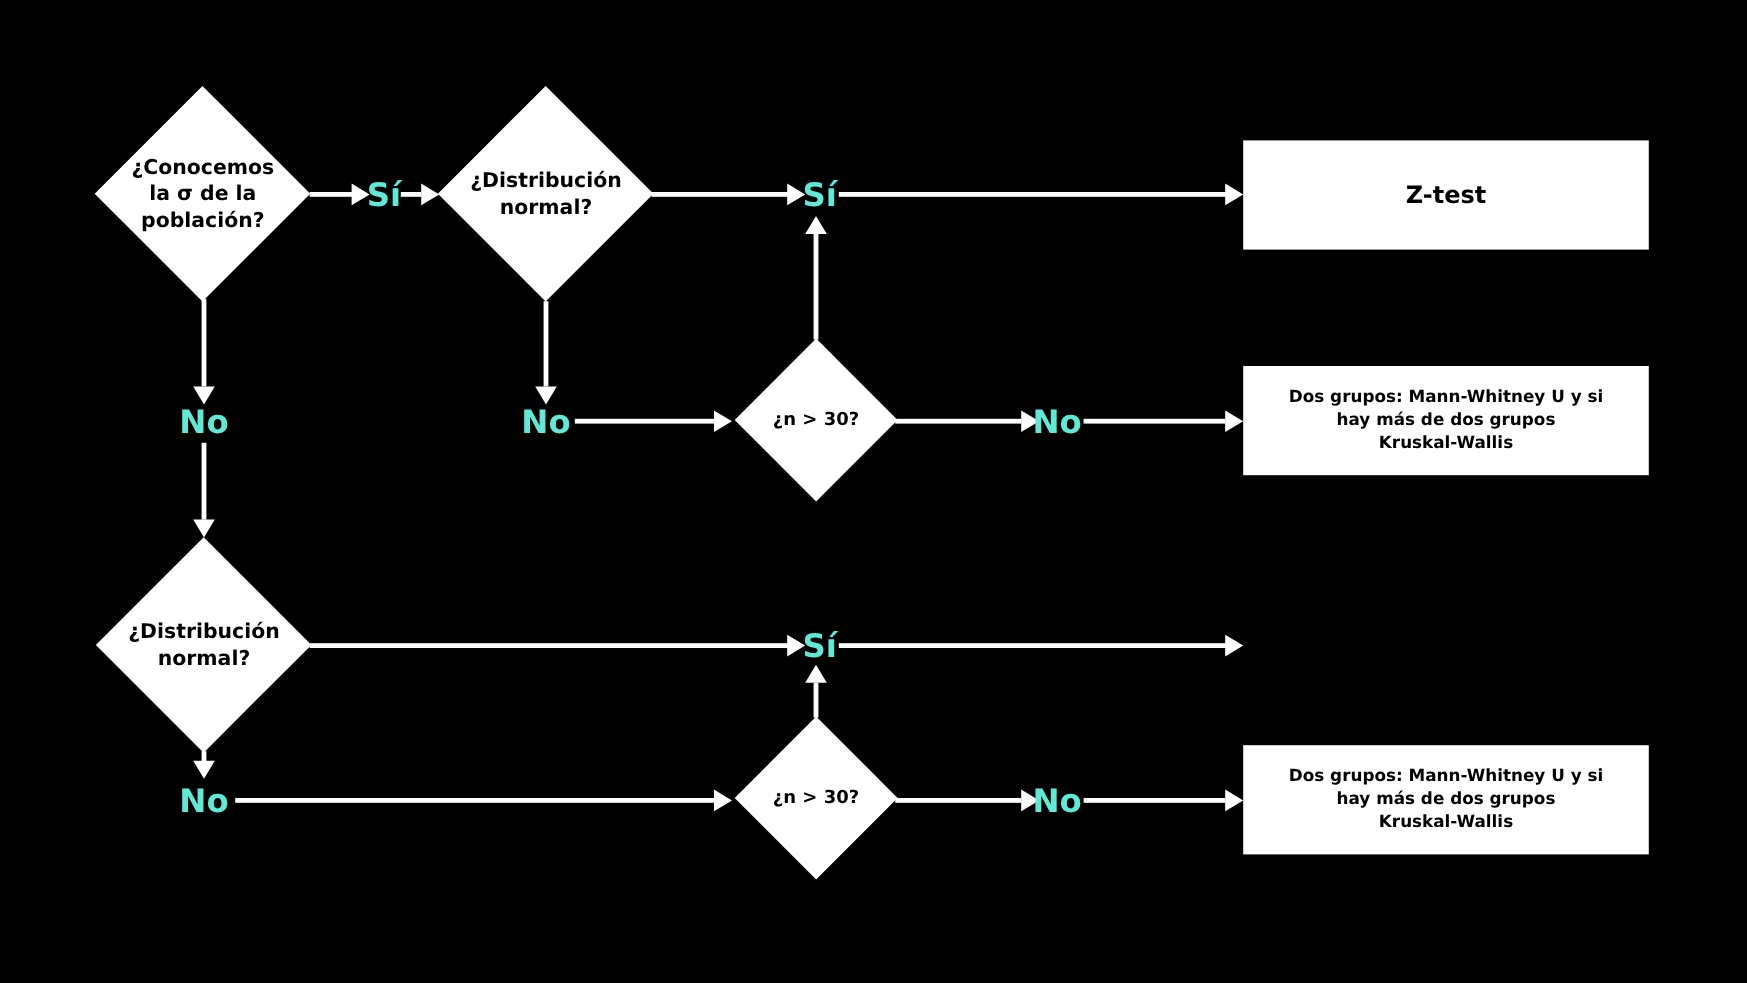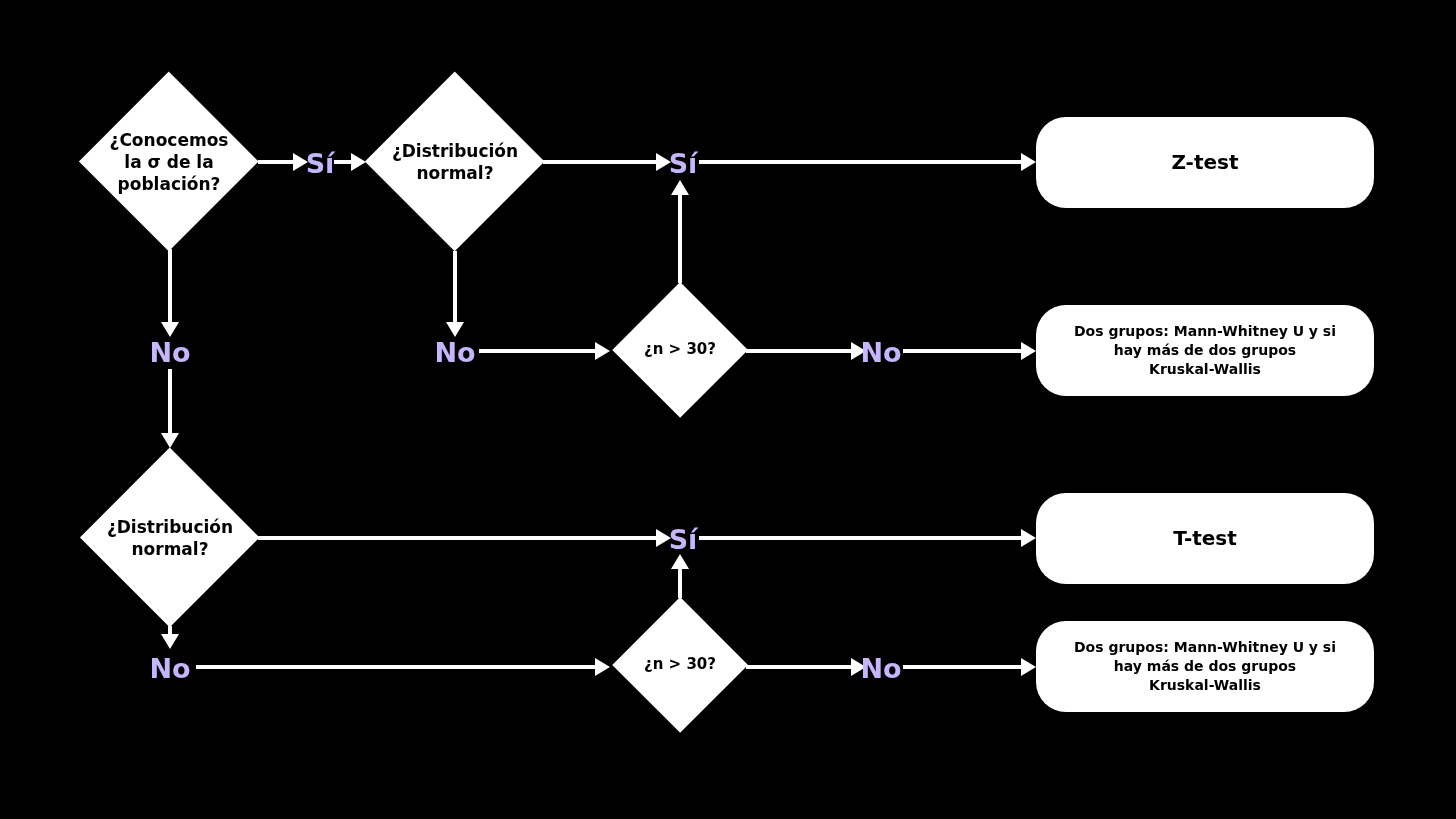--- a/index.html
+++ b/index.html
@@ -46,37 +46,36 @@
   .rect {
     position: absolute;
     width: 338px; height: 91px;
     background: #ffffff;
     display: flex;
     align-items: center;
     justify-content: center;
     text-align: center;
     color: #000000;
     font-weight: 700;
-    border-radius: 30px;
   }
   .rect .rect-label { font-size: 20px; line-height: 1.35; padding: 0 6px; }
   .rect.multi .rect-label { font-size: 14px; }
   
   .lh { position: absolute; height: 4px; background: #ffffff; }
   .lv { position: absolute; width: 4px; background: #ffffff; }
   
   .ar, .ad, .au { position: absolute; width: 0; height: 0; }
   .ar { border-top: 9px solid transparent; border-bottom: 9px solid transparent; border-left: 15px solid #ffffff; }
   .ad { border-left: 9px solid transparent; border-right: 9px solid transparent; border-top: 15px solid #ffffff; }
   .au { border-left: 9px solid transparent; border-right: 9px solid transparent; border-bottom: 15px solid #ffffff; }
   
   .edge-label {
     position: absolute;
     transform: translate(-50%, -50%);
-    color: #c4b5fd;
+    color: #5eead4;
     font-weight: 700;
     font-size: 27px;
     white-space: nowrap;
   }
 </style>
 </head>
 <body>
 
 <div class="canvas">
 
@@ -110,23 +109,20 @@
   </div>
 
   <div class="rect multi" style="left:1036px;top:305px">
     <div class="rect-label">
       <div>Dos grupos: Mann-Whitney U y si</div>
       <div>hay más de dos grupos</div>
       <div>Kruskal-Wallis</div>
     </div>
   </div>
 
-  <div class="rect" style="left:1036px;top:493px">
-    <div class="rect-label">T-test</div>
-  </div>
 
   <div class="rect multi" style="left:1036px;top:621px">
     <div class="rect-label">
       <div>Dos grupos: Mann-Whitney U y si</div>
       <div>hay más de dos grupos</div>
       <div>Kruskal-Wallis</div>
     </div>
   </div>
 
   <div class="lh" style="left:258px;top:160px;width:36px"></div>

